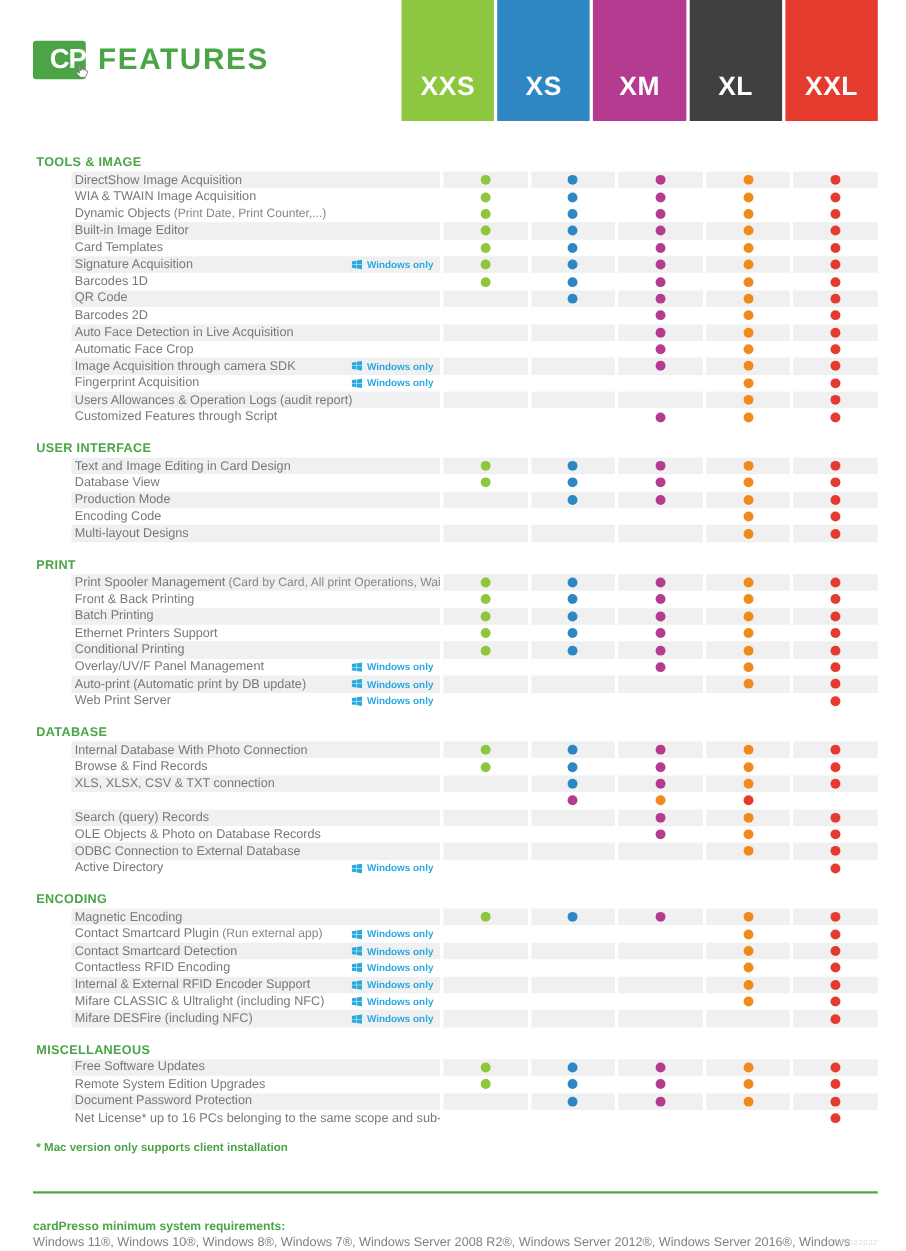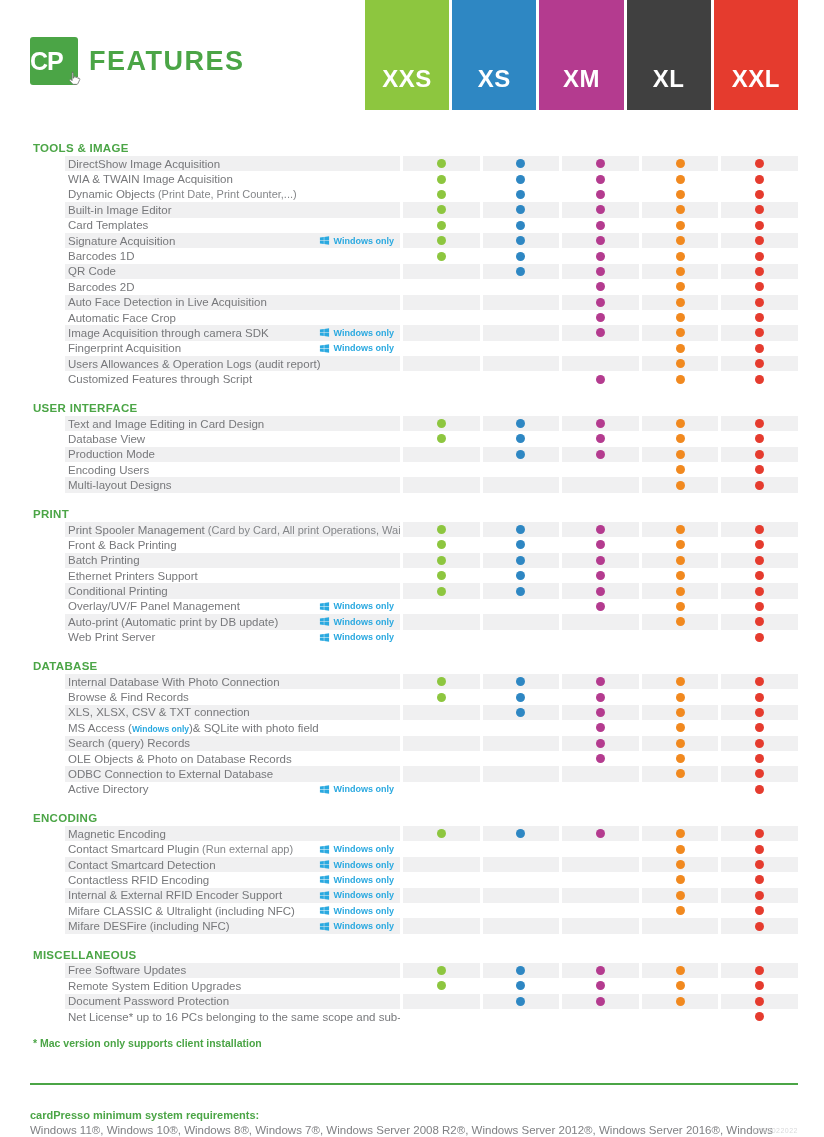--- a/index.html
+++ b/index.html
@@ -33,30 +33,30 @@
   }
   .brand {
     position: absolute;
     left: 30px; top: 37px;
     display: flex;
     align-items: center;
     gap: 11px;
   }
   .logo {
     position: relative;
-    width: 48px; height: 48px;
+    width: 48px; height: 35px;
     background: #4ba546;
     border-radius: 3px;
     color: #fff;
     font-weight: bold;
     font-size: 25px;
     letter-spacing: -1px;
     display: flex;
     align-items: center;
-    justify-content: flex-start;
+    justify-content: flex-end;
   }
   .logo .cursor { position: absolute; right: -3px; bottom: -7px; }
   .page-title {
     color: #4ba546;
     font-size: 27px;
     font-weight: 600;
     letter-spacing: 1.5px;
   }
   
   .content {
@@ -516,21 +516,21 @@
             </div>
             <div class="cell dotcell">
               <span class="dot" style="background: rgb(241, 137, 31);"></span>
             </div>
             <div class="cell dotcell">
               <span class="dot" style="background: rgb(229, 59, 46);"></span>
             </div>
           </div>
           <div class="row">
             <div class="cell label">
-              <span class="lbl">Encoding Users</span>
+              <span class="lbl">Encoding Code</span>
             </div>
             <div class="cell dotcell"></div>
             <div class="cell dotcell"></div>
             <div class="cell dotcell"></div>
             <div class="cell dotcell">
               <span class="dot" style="background: rgb(241, 137, 31);"></span>
             </div>
             <div class="cell dotcell">
               <span class="dot" style="background: rgb(229, 59, 46);"></span>
             </div>
@@ -768,23 +768,20 @@
               <span class="dot" style="background: rgb(180, 59, 143);"></span>
             </div>
             <div class="cell dotcell">
               <span class="dot" style="background: rgb(241, 137, 31);"></span>
             </div>
             <div class="cell dotcell">
               <span class="dot" style="background: rgb(229, 59, 46);"></span>
             </div>
           </div>
           <div class="row">
-            <div class="cell label">
-              <span class="lbl">MS Access (<span class="inline-win">Windows only</span>)&amp; SQLite with photo field</span>
-            </div>
             <div class="cell dotcell"></div>
             <div class="cell dotcell"></div>
             <div class="cell dotcell">
               <span class="dot" style="background: rgb(180, 59, 143);"></span>
             </div>
             <div class="cell dotcell">
               <span class="dot" style="background: rgb(241, 137, 31);"></span>
             </div>
             <div class="cell dotcell">
               <span class="dot" style="background: rgb(229, 59, 46);"></span>

